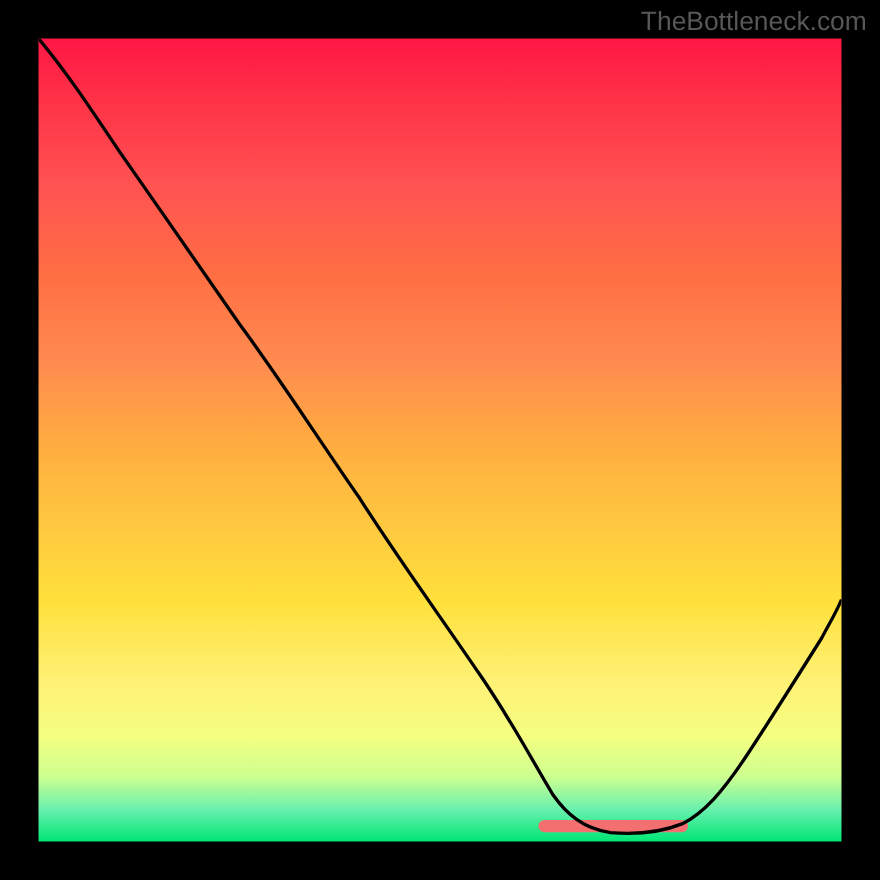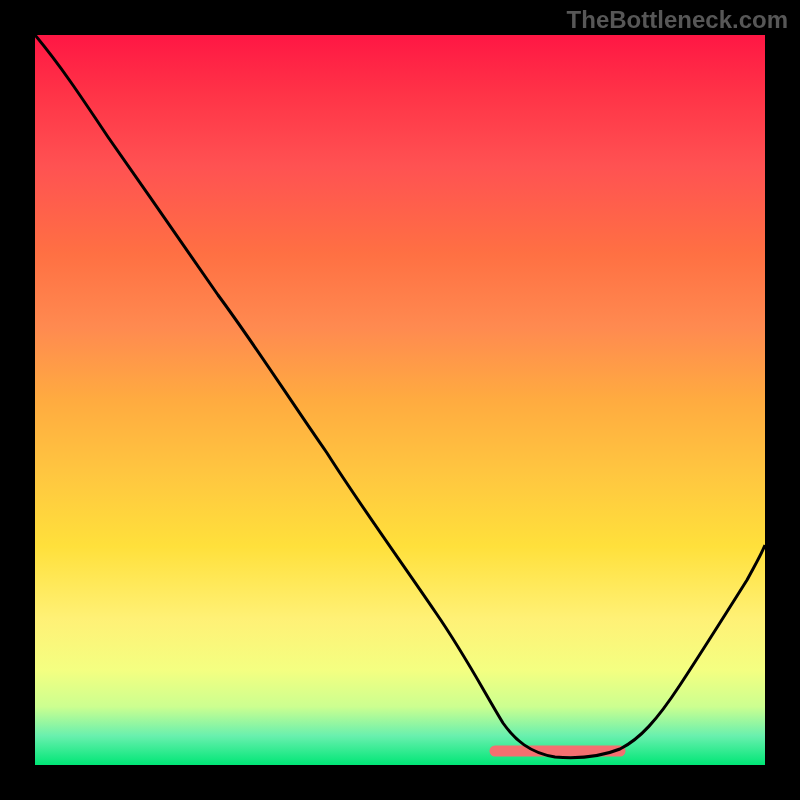--- a/index.html
+++ b/index.html
@@ -13,21 +13,21 @@
     background: #000;
     position: relative;
     font-family: Arial, sans-serif;
   }
   .watermark {
     position: absolute;
     top: 6px;
     right: 12px;
     color: #575757;
     font-size: 24px;
-    font-weight: bold;
+    font-weight: normal;
     z-index: 10;
   }
   .chart-area {
     position: absolute;
     top: 35px;
     left: 35px;
     width: 730px;
     height: 730px;
     background: linear-gradient(to bottom,
       #ff1744 0%,

